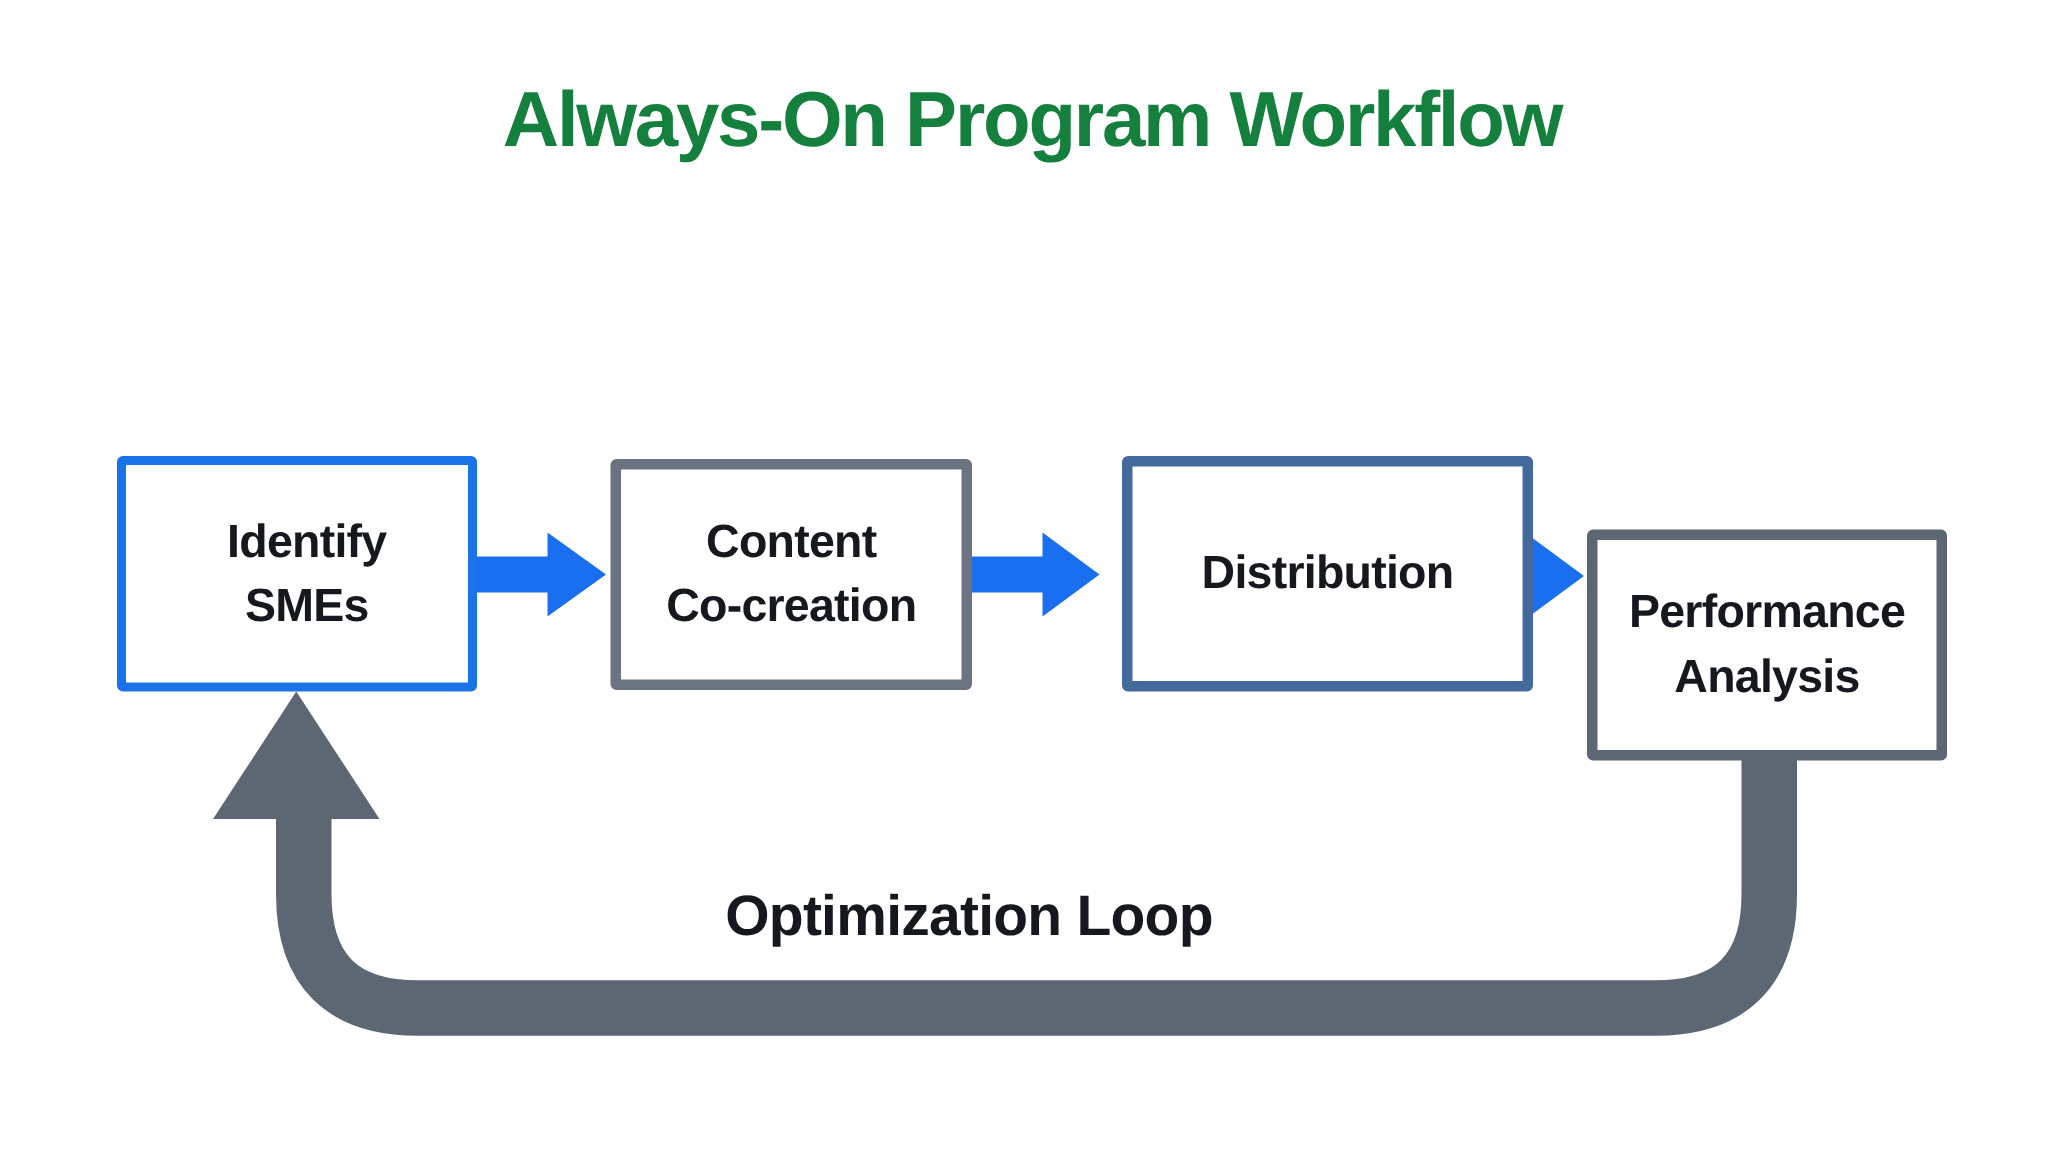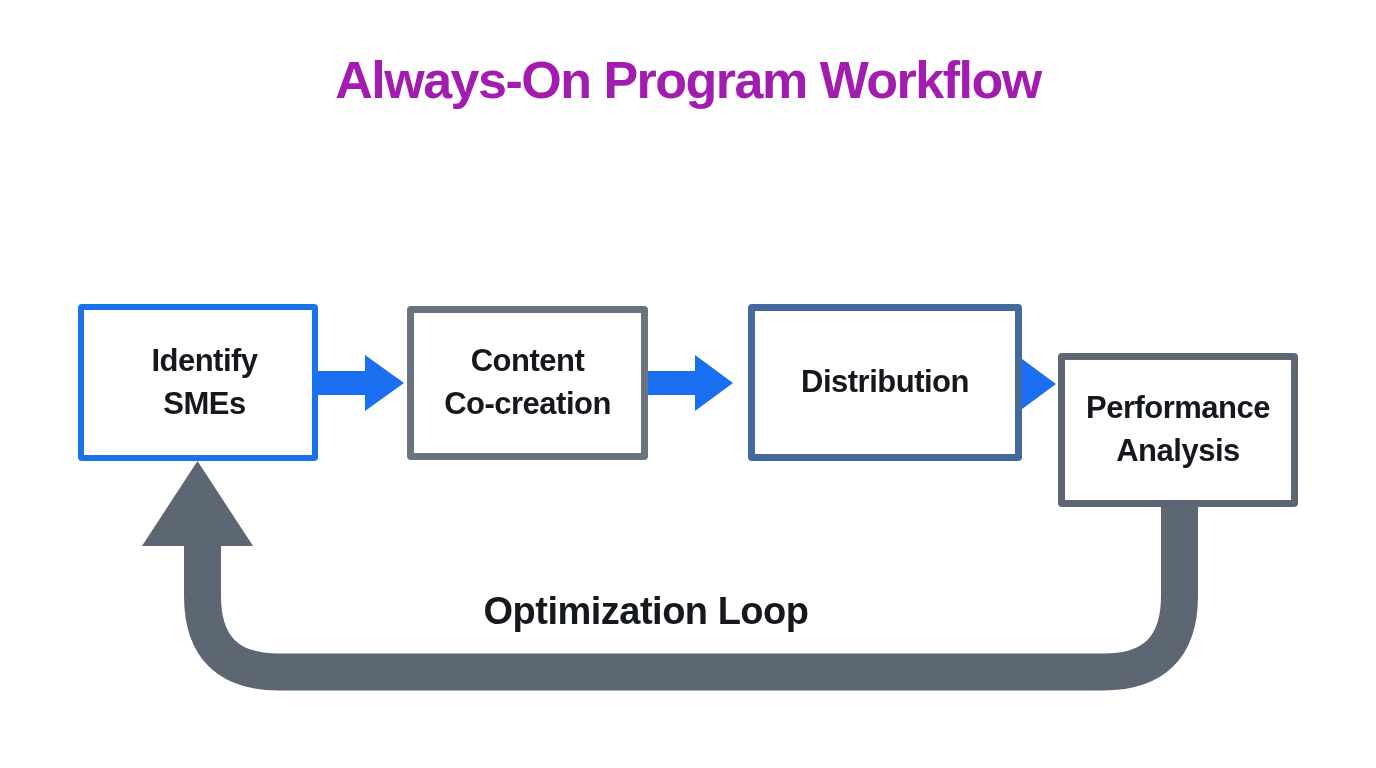--- a/index.html
+++ b/index.html
@@ -18,21 +18,21 @@
   .title {
     position: absolute;
     top: 50px;
     left: 0;
     width: 100%;
     margin: 0;
     text-align: center;
     font-size: 52px;
     font-weight: 700;
     letter-spacing: -1.5px;
-    color: #a21caf;
+    color: #15803d;
     z-index: 3;
   }
   .connectors {
     position: absolute;
     top: 0;
     left: 0;
     z-index: 1;
   }
   .step-box {
     position: absolute;

